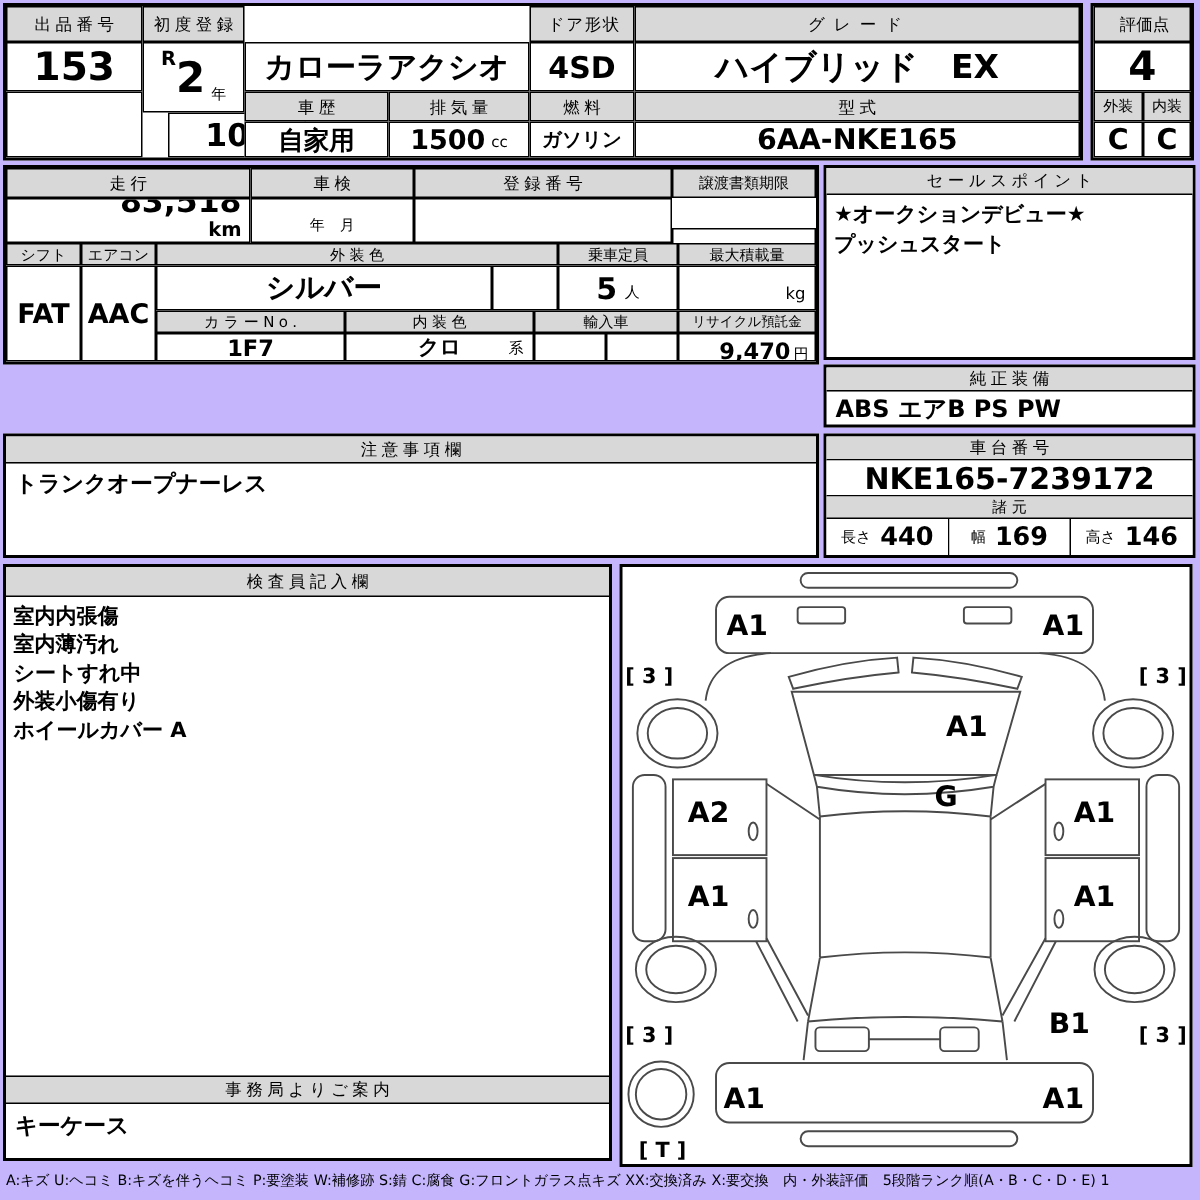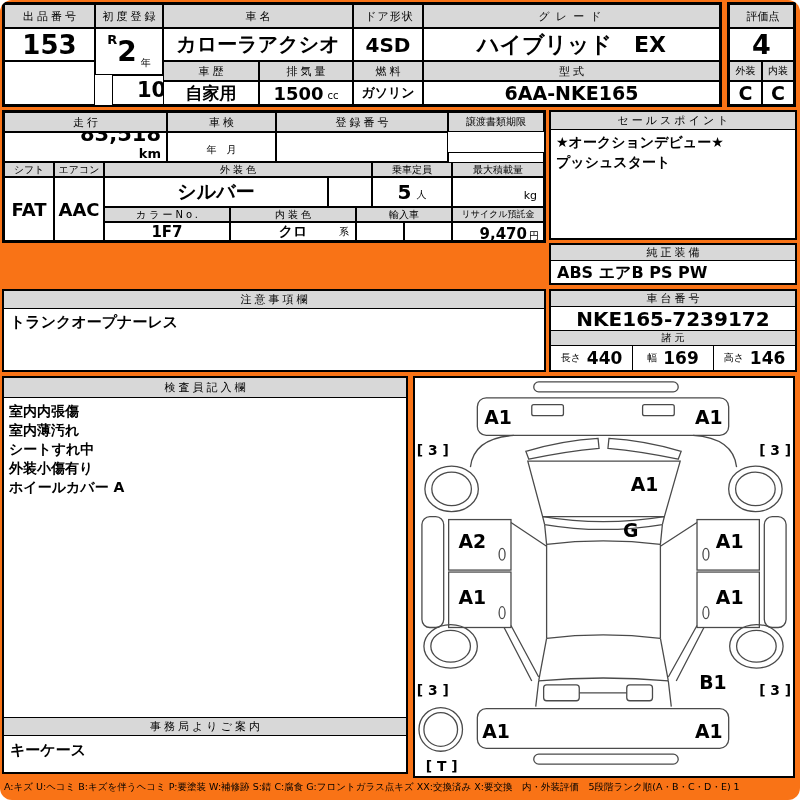--- a/index.html
+++ b/index.html
@@ -1,18 +1,18 @@
 <!DOCTYPE html>
 <html><head>
 <meta charset="utf-8">
 <style>
   * { margin:0; padding:0; box-sizing:border-box; }
   html,body { width:800px; height:800px; background:#fff; }
   body { font-family:"DejaVu Sans","Liberation Sans",sans-serif; color:#000; }
-  #sheet { position:relative; width:800px; height:800px; background:#f97316; overflow:hidden;border-radius:12px; }
+  #sheet { position:relative; width:800px; height:800px; background:#c4b5fd; overflow:hidden; }
   .box { position:absolute; border:2px solid #000; background:#fff; }
   .c { position:absolute; border:1px solid #000; display:flex; align-items:center; justify-content:center; overflow:hidden; background:#fff; }
   .g { background:#d8d8d8; font-size:11px; letter-spacing:3px; padding-left:3px; }
   .g2 { background:#d8d8d8; font-size:10px; letter-spacing:0; }
   .v { font-weight:bold; }
   .nb { border:none; }
   .right { justify-content:flex-end; }
   svg text { font-family:"DejaVu Sans","Liberation Sans",sans-serif; font-weight:bold; fill:#000; }
   #legend { position:absolute; left:4px; top:781px; width:794px; font-size:9.5px; white-space:nowrap; overflow:hidden; }
 </style>
@@ -30,21 +30,20 @@
     <div class="c" style="left:91px;top:24px;width:68px;height:47px;">
       <span class="v" style="font-size:13px;align-self:flex-start;margin-top:3px;">R</span>
       <span class="v" style="font-size:28px;">2</span>
       <span style="font-size:10px;align-self:flex-end;margin-bottom:4px;margin-left:4px;">年</span>
     </div>
     <div class="c" style="left:108px;top:71px;width:92px;height:30px;">
       <span class="v" style="font-size:21px;">10</span>
       <span style="font-size:10px;align-self:flex-end;margin-bottom:4px;margin-left:3px;">月</span>
     </div>
 
-    <div class="c g" style="left:159px;top:0;width:190px;height:24px;">車名</div>
     <div class="c v" style="left:159px;top:24px;width:190px;height:33px;font-size:20px;">カローラアクシオ</div>
 
     <div class="c g" style="left:349px;top:0;width:70px;height:24px;letter-spacing:1px;">ドア形状</div>
     <div class="c v" style="left:349px;top:24px;width:70px;height:33px;font-size:20px;">4SD</div>
 
     <div class="c g" style="left:419px;top:0;width:297px;height:24px;letter-spacing:6px;">グレード</div>
     <div class="c v" style="left:419px;top:24px;width:297px;height:33px;font-size:22px;">ハイブリッド　EX</div>
 
     <div class="c g" style="left:159px;top:57px;width:96px;height:20px;">車歴</div>
     <div class="c v" style="left:159px;top:77px;width:96px;height:24px;font-size:17px;">自家用</div>

